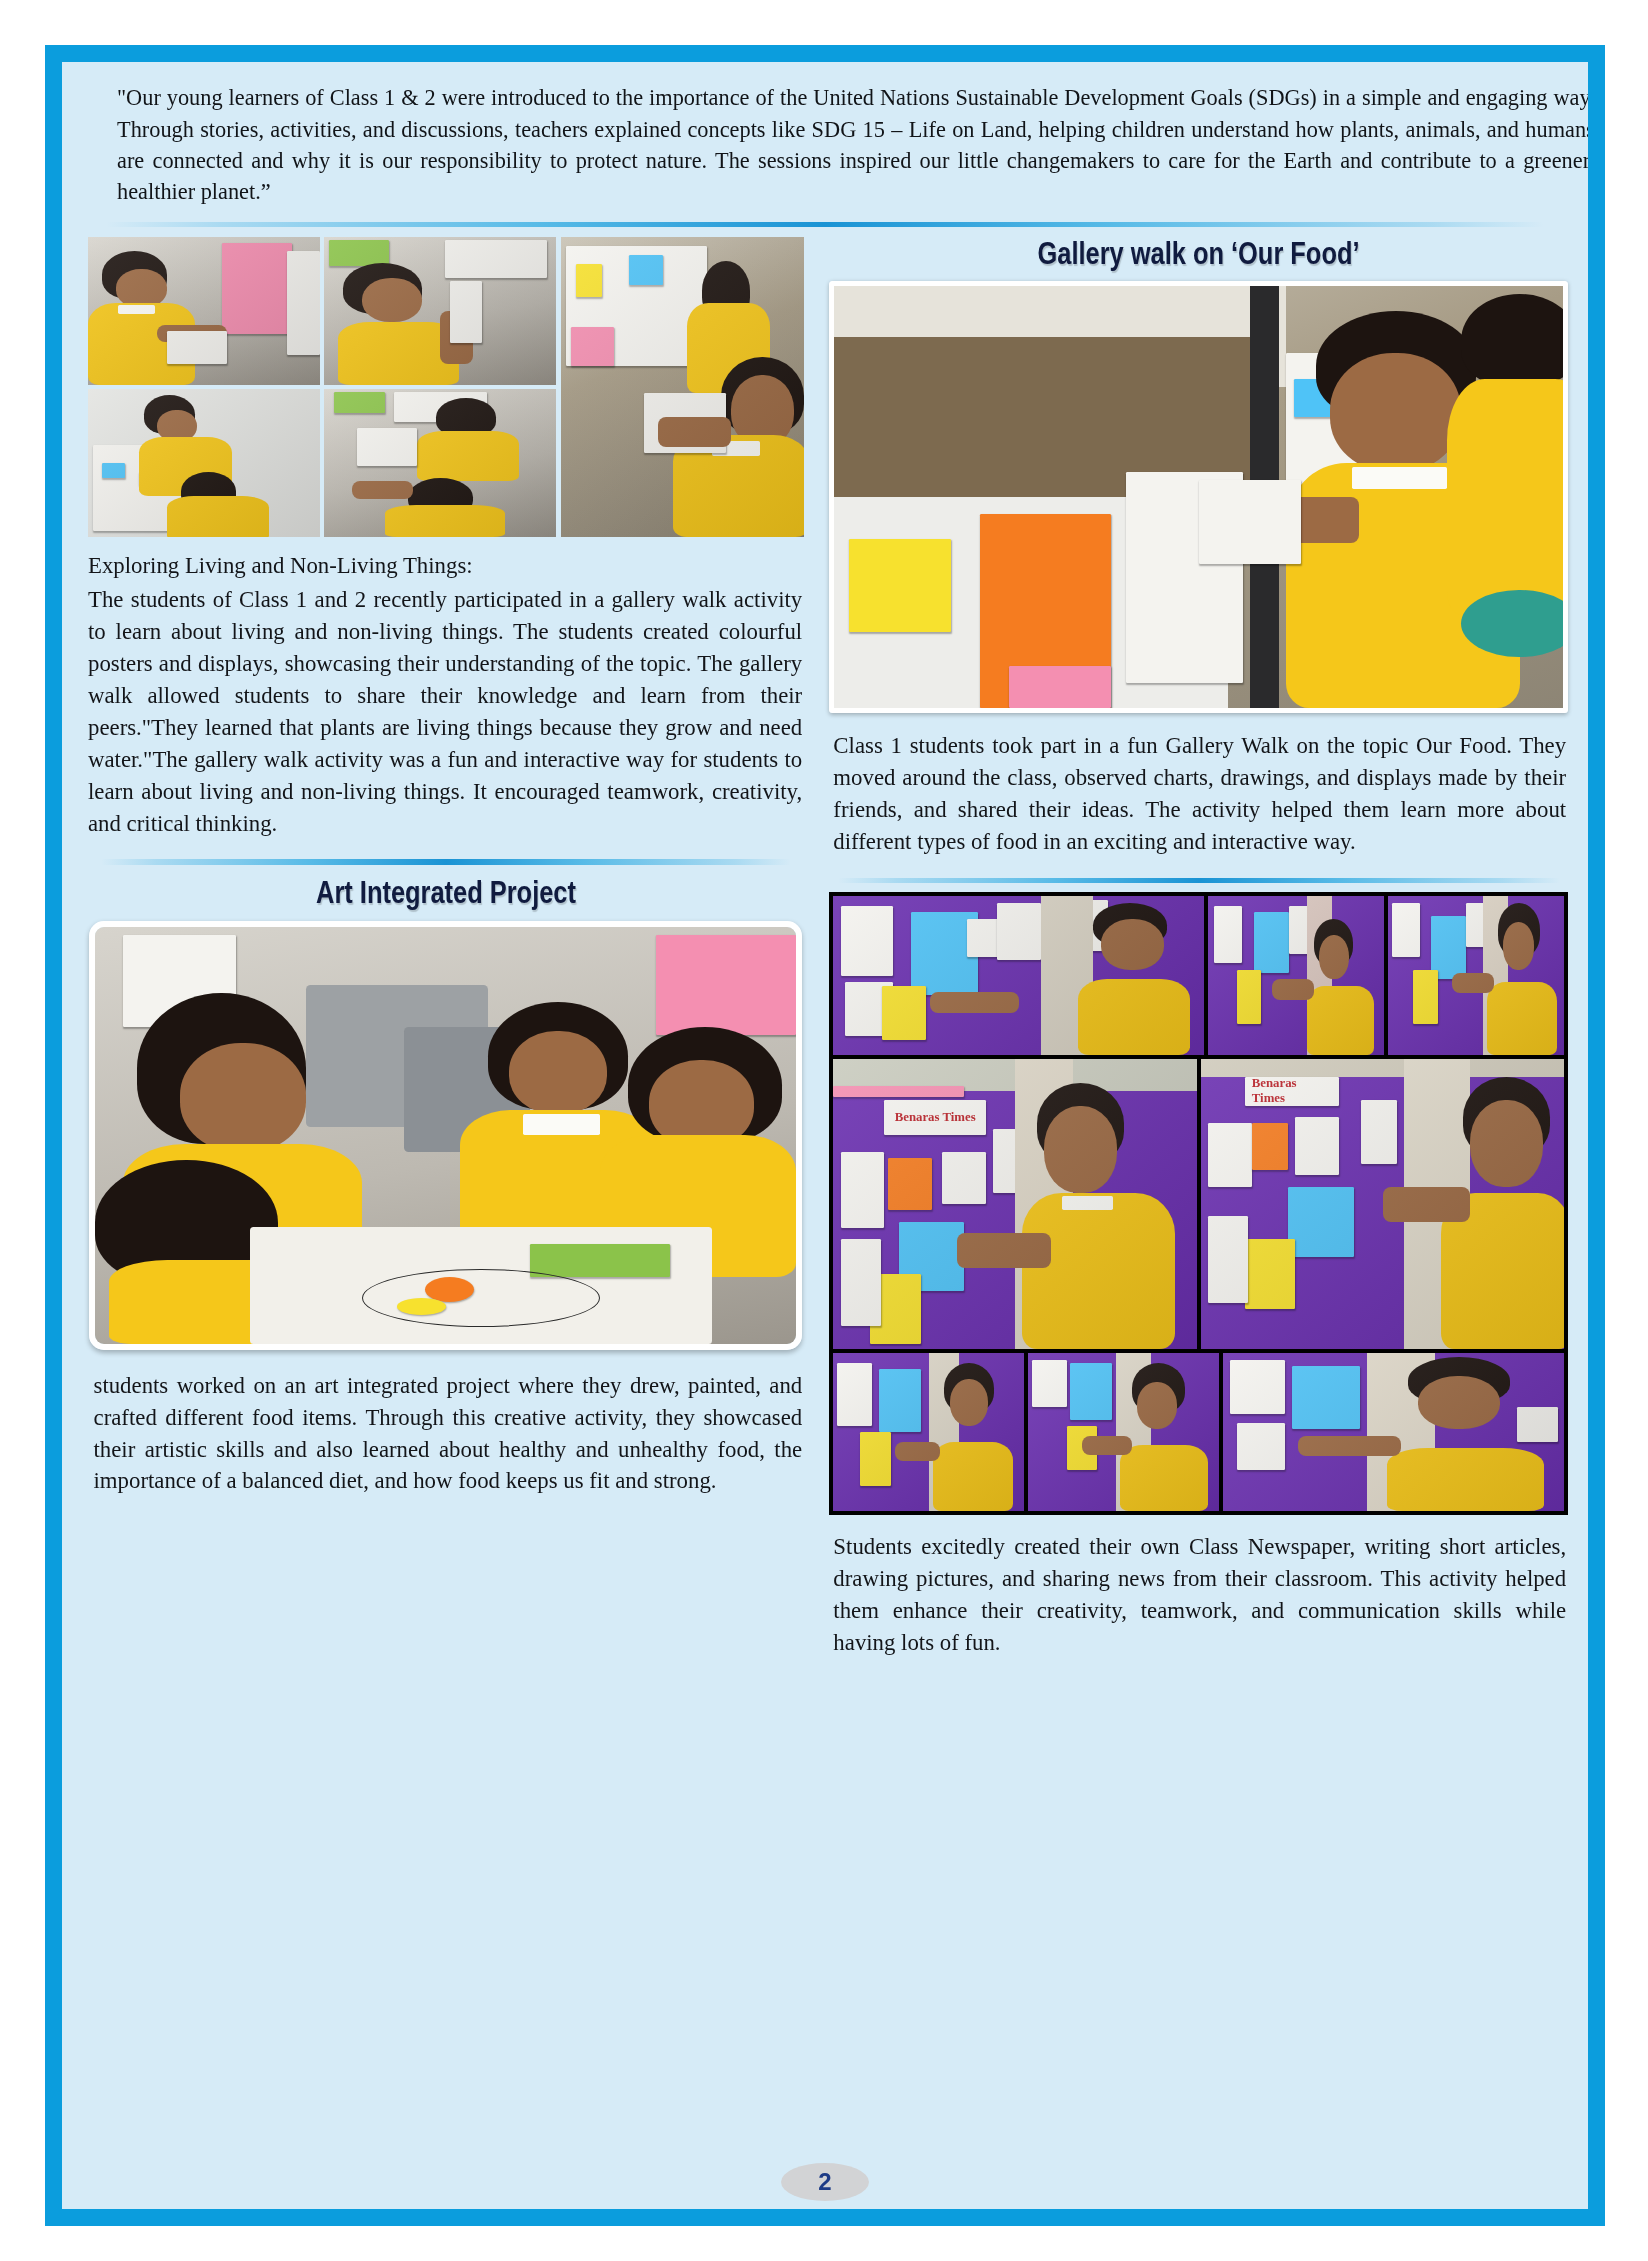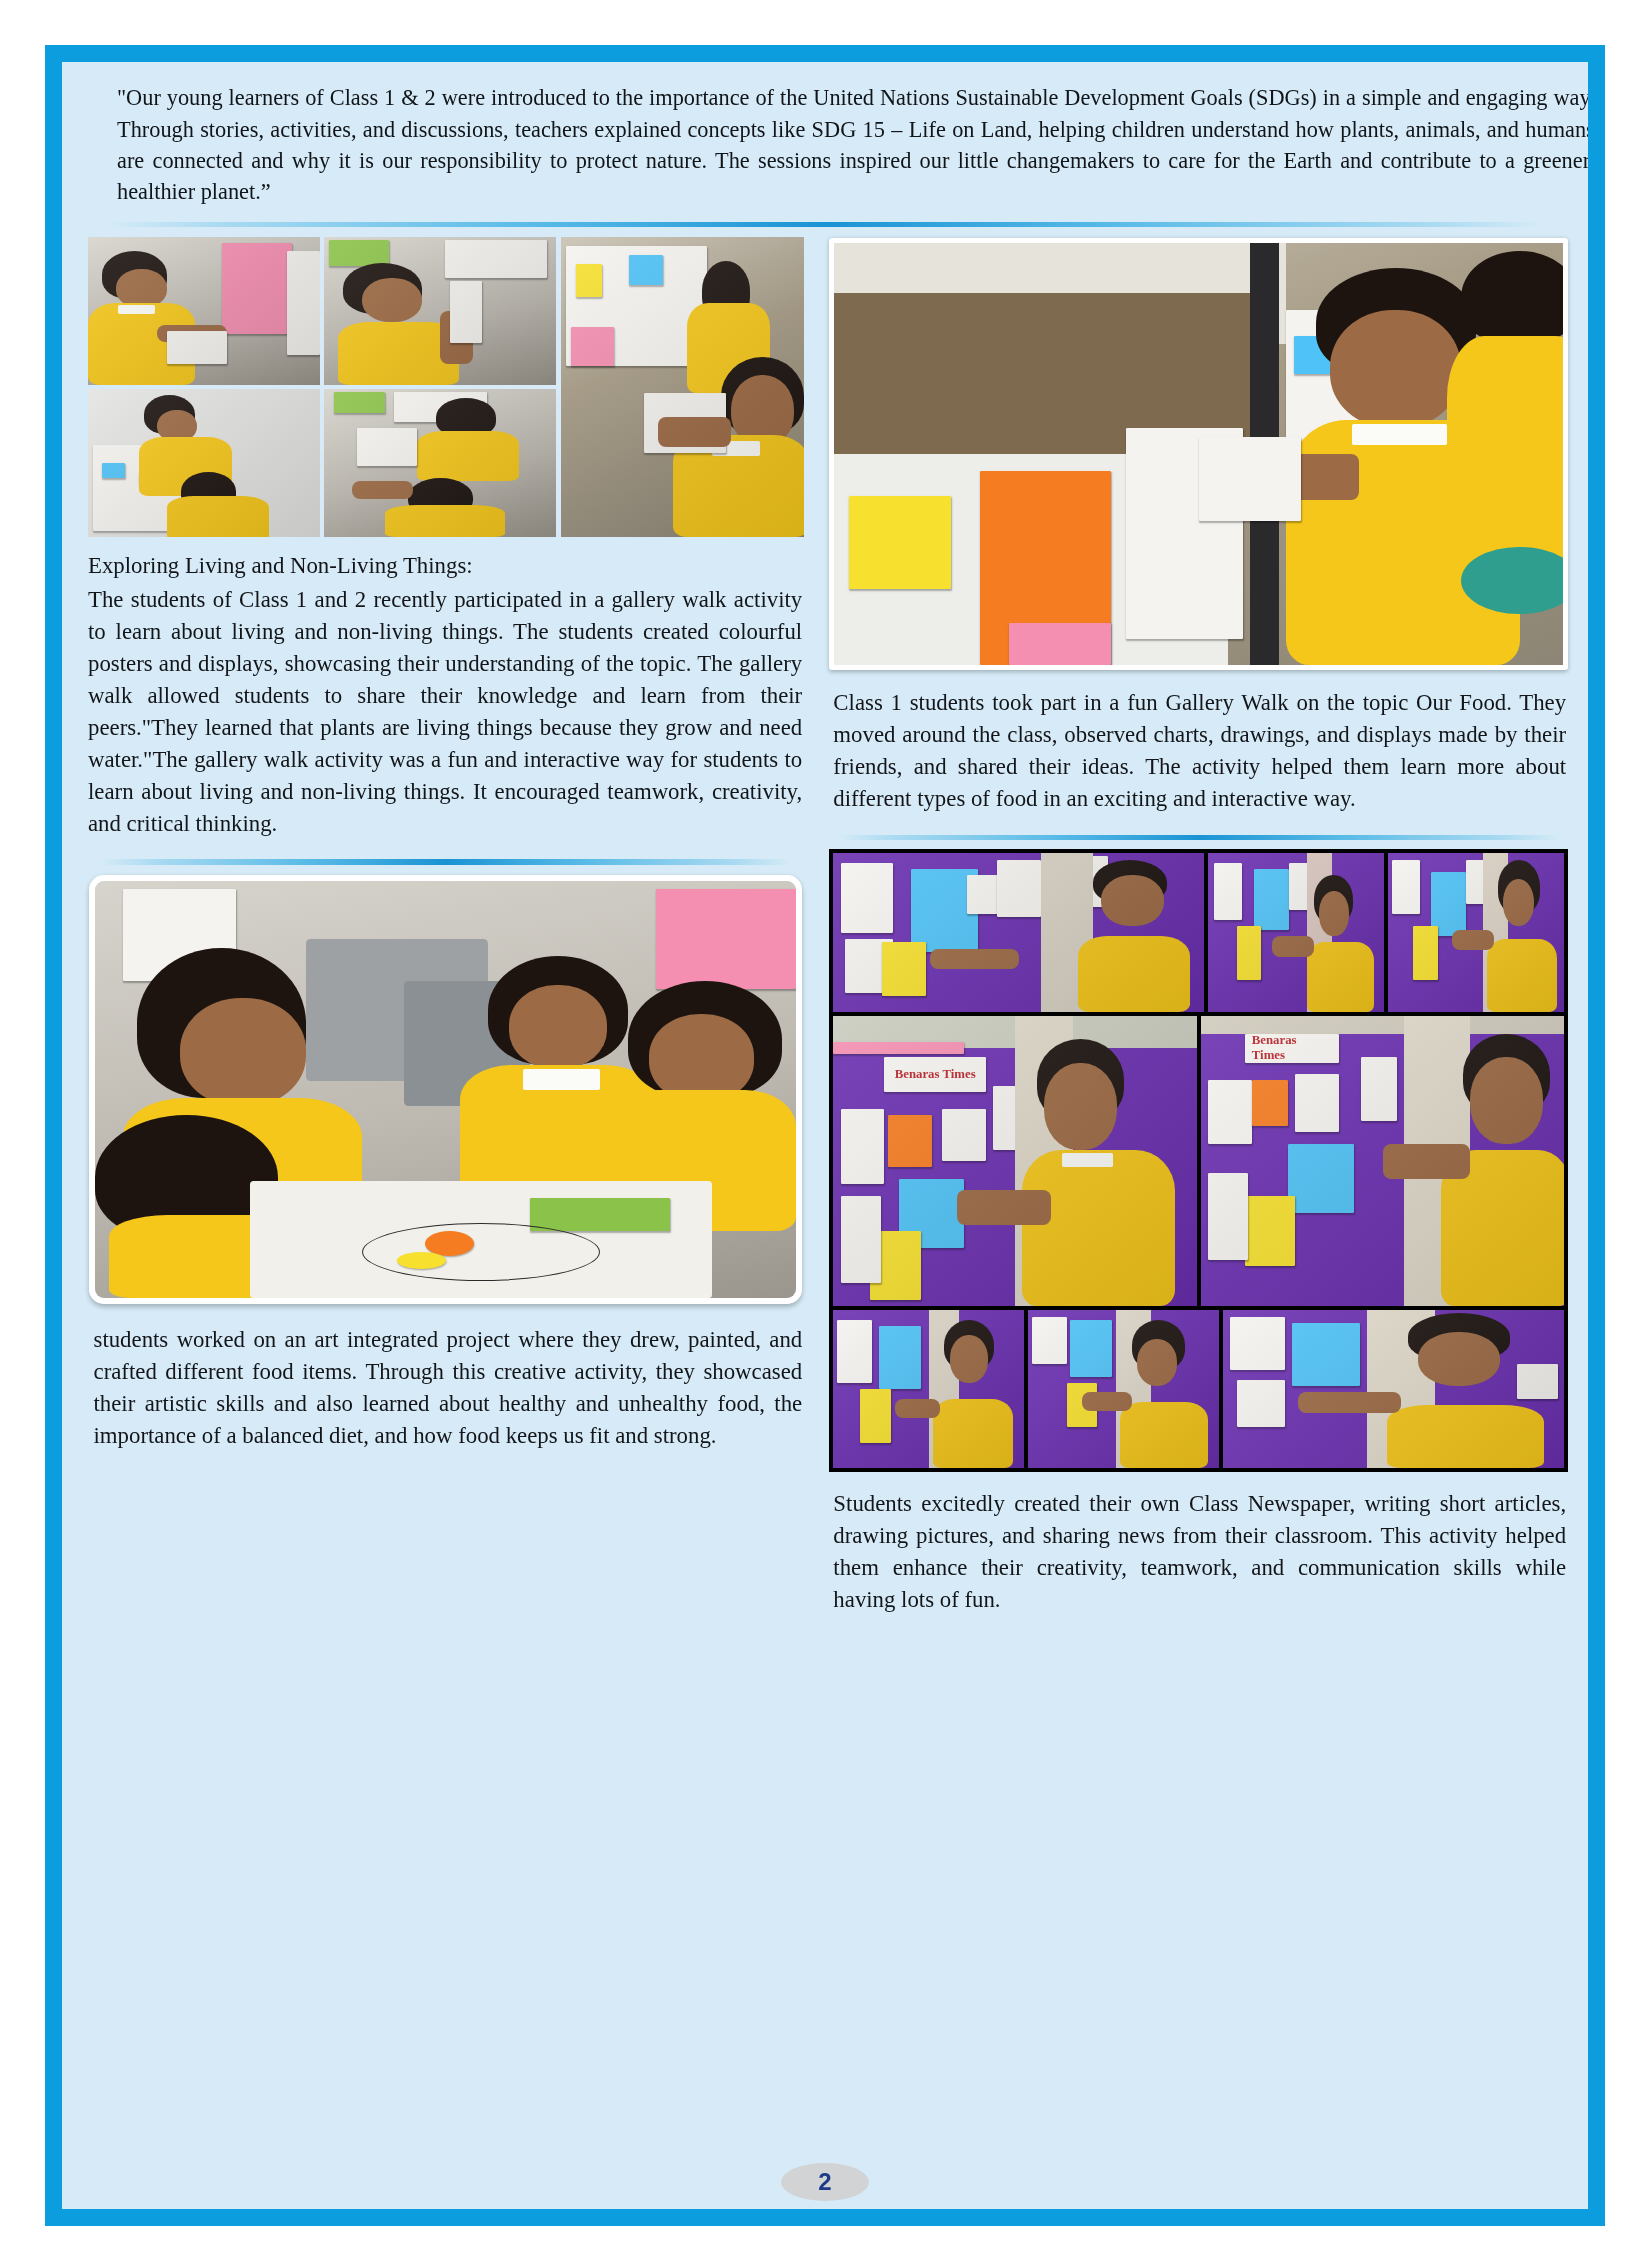--- a/index.html
+++ b/index.html
@@ -294,20 +294,23 @@
         </div>
       </div>
 
 
       <p class="body-txt nojust" style="margin-top:12.8px">Exploring Living and Non-Living Things:</p>
 
       <p class="body-txt" style="margin-top:2.3px">The students of Class 1 and 2 recently participated in a gallery walk activity to learn about living and non-living things. The students created colourful posters and displays, showcasing their understanding of the topic. The gallery walk allowed students to share their knowledge and learn from their peers."They learned that plants are living things because they grow and need water."The gallery walk activity was a fun and interactive way for students to learn about living and non-living things. It encouraged teamwork, creativity, and critical thinking.</p>
 
       <div class="divider col" style="margin-top:20px"></div>
 
+      <div class="sec-head" style="margin-top:12.8px">
+        <span>Art Integrated Project</span>
+      </div>
 
       <div class="art-photo">
         <div class="scene classroom"></div>
         <div class="note n-white" style="left:4%;top:2%;width:16%;height:22%"></div>
         <div class="note n-pink" style="left:80%;top:2%;width:20%;height:24%"></div>
         <div style="position:absolute;left:30%;top:14%;width:26%;height:34%;background:#9da1a4;border-radius:4.6px"></div>
         <div style="position:absolute;left:44%;top:24%;width:18%;height:30%;background:#8b9095;border-radius:4.6px"></div>
 
         <div class="hair" style="left:6%;top:16%;width:24%;height:36%"></div>
         <div class="head" style="left:12%;top:28%;width:18%;height:26%"></div>
@@ -330,20 +333,23 @@
         <div style="position:absolute;left:38%;top:82%;width:34%;height:14%;border:1.7px solid #2b2b2b;border-radius:50%"></div>
         <div class="note n-org" style="left:47%;top:84%;width:7%;height:6%;border-radius:50%"></div>
         <div class="note n-yel" style="left:43%;top:89%;width:7%;height:4%;border-radius:50%"></div>
       </div>
 
       <p class="body-txt" style="margin-top:20px;padding-left:5.8px">students worked on an art integrated project where they drew, painted, and crafted different food items. Through this creative activity, they showcased their artistic skills and also learned about healthy and unhealthy food, the importance of a balanced diet, and how food keeps us fit and strong.</p>
     </div>
 
     <div class="col-r">
 
+      <div class="sec-head">
+        <span>Gallery walk on ‘Our Food’</span>
+      </div>
 
       <div class="food-photo">
         <div class="scene corridor"></div>
         <div style="position:absolute;left:0;top:0;width:62%;height:24%;background:#e6e3da"></div>
         <div style="position:absolute;left:0;top:12%;width:58%;height:40%;background:#7d6a4f"></div>
         <div style="position:absolute;left:0;top:50%;width:54%;height:50%;background:#ededea"></div>
         <div class="note n-yel" style="left:2%;top:60%;width:14%;height:22%"></div>
         <div class="note n-org" style="left:20%;top:54%;width:18%;height:46%"></div>
         <div class="note n-pink" style="left:24%;top:90%;width:14%;height:10%"></div>
         <div class="note n-white" style="left:40%;top:44%;width:16%;height:50%"></div>

